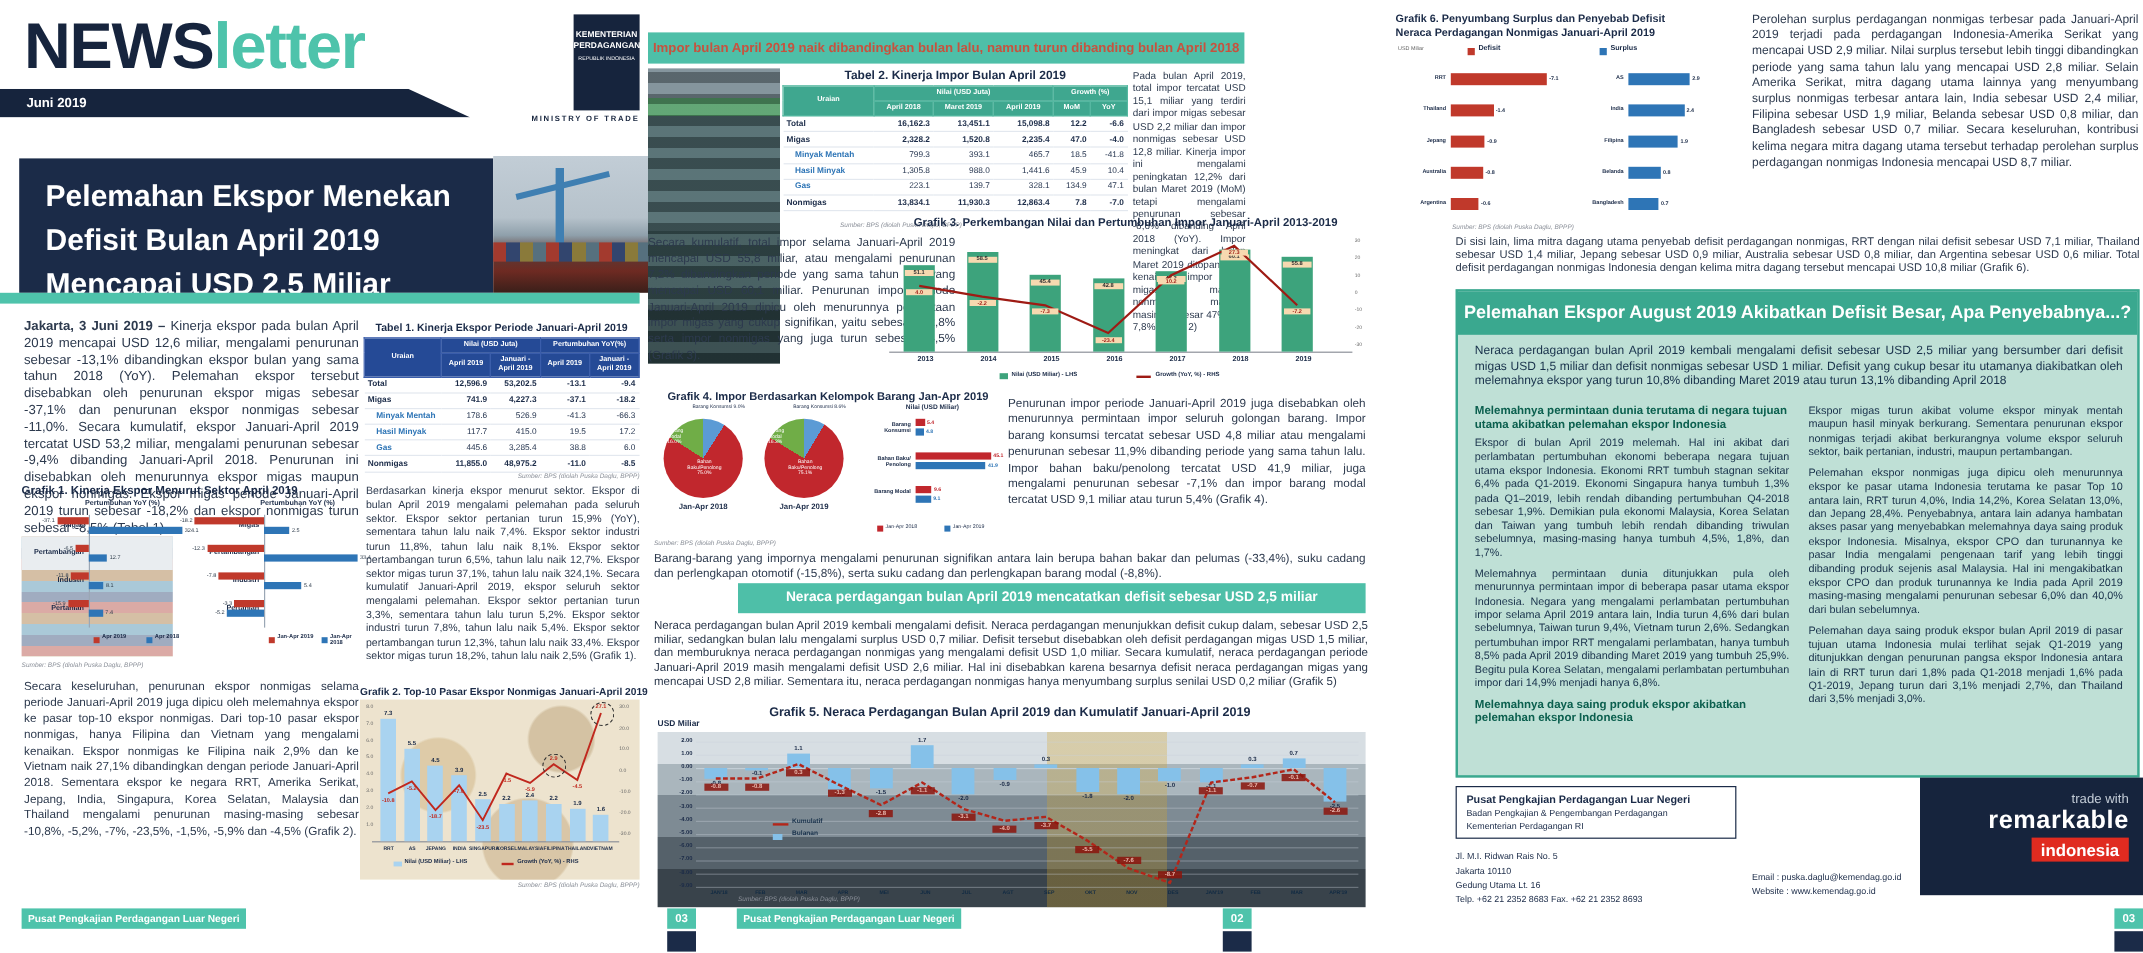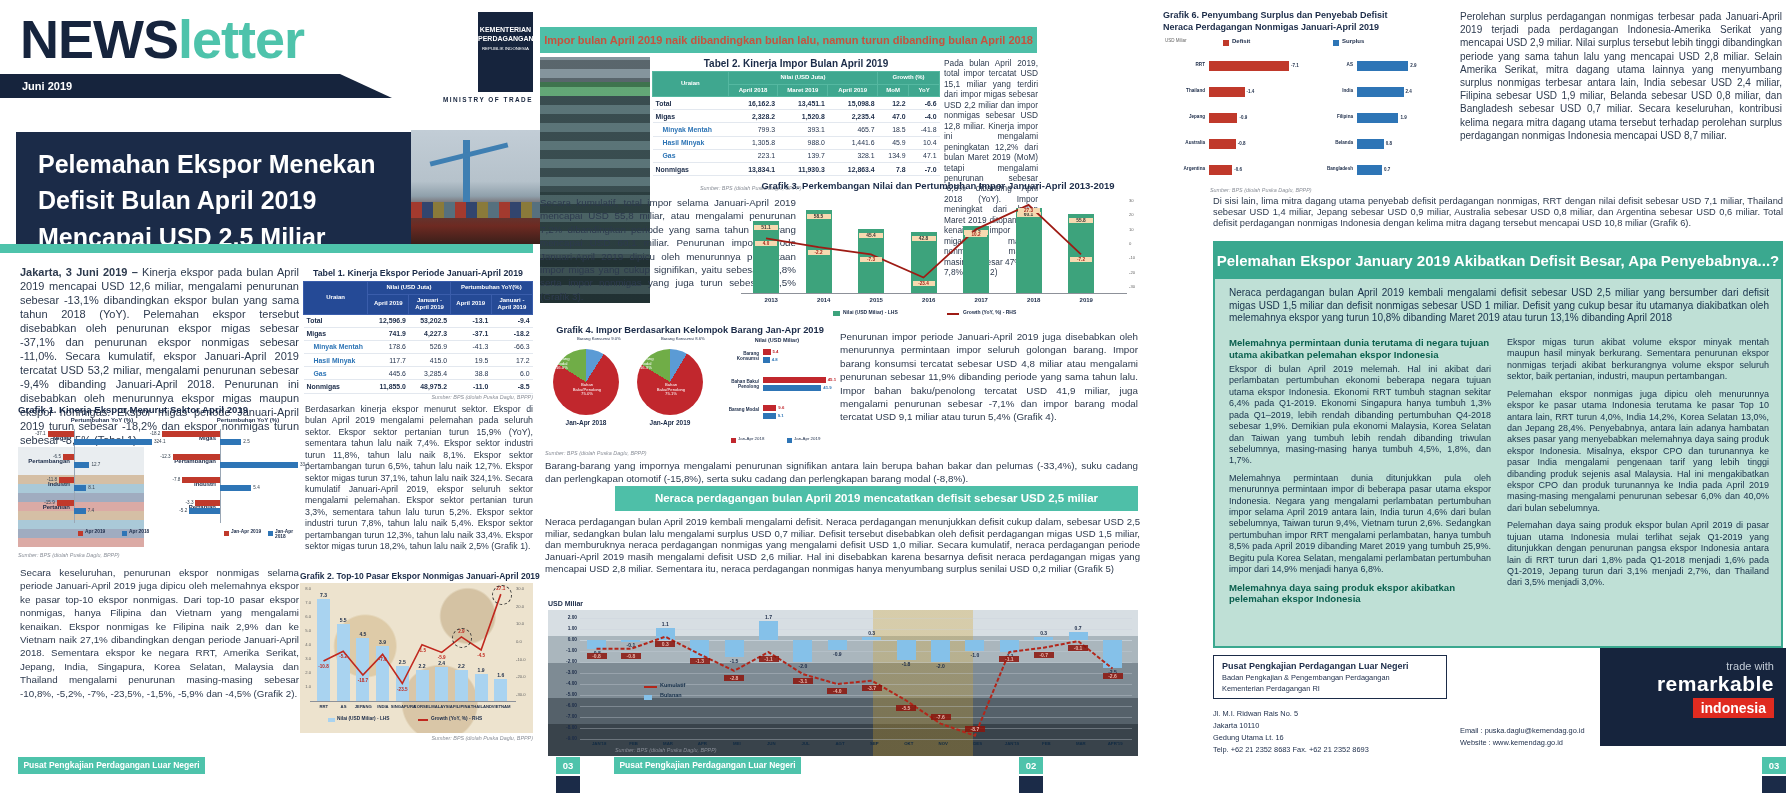--- a/index.html
+++ b/index.html
@@ -473,20 +473,21 @@
   <div class="abs src" style="left:545px;top:450px;width:200px;">Sumber: BPS (diolah Puska Daglu, BPPP)</div>
 
   <div class="abs par" style="left:840px;top:330px;width:298px;">Penurunan impor periode Januari-April 2019 juga disebabkan oleh menurunnya permintaan impor seluruh golongan barang. Impor barang konsumsi tercatat sebesar USD 4,8 miliar atau mengalami penurunan sebesar 11,9% dibanding periode yang sama tahun lalu. Impor bahan baku/penolong tercatat USD 41,9 miliar, juga mengalami penurunan sebesar -7,1% dan impor barang modal tercatat USD 9,1 miliar atau turun 5,4% (Grafik 4).</div>
   <div class="abs par" style="left:545px;top:459px;width:593px;">Barang-barang yang impornya mengalami penurunan signifikan antara lain berupa bahan bakar dan pelumas (-33,4%), suku cadang dan perlengkapan otomotif (-15,8%), serta suku cadang dan perlengkapan barang modal (-8,8%).</div>
 
   <div class="abs banner" style="left:615px;top:486px;width:523px;height:25px;">
     <span class="banner-white">Neraca perdagangan bulan April 2019 mencatatkan defisit sebesar USD 2,5 miliar</span>
   </div>
   <div class="abs par" style="left:545px;top:516px;width:595px;font-size:9.6px;line-height:1.22;">Neraca perdagangan bulan April 2019 kembali mengalami defisit. Neraca perdagangan menunjukkan defisit cukup dalam, sebesar USD 2,5 miliar, sedangkan bulan lalu mengalami surplus USD 0,7 miliar. Defisit tersebut disebabkan oleh defisit perdagangan migas USD 1,5 miliar, dan memburuknya neraca perdagangan nonmigas yang mengalami defisit USD 1,0 miliar. Secara kumulatif, neraca perdagangan periode Januari-April 2019 masih mengalami defisit USD 2,6 miliar. Hal ini disebabkan karena besarnya defisit neraca perdagangan migas yang mencapai USD 2,8 miliar. Sementara itu, neraca perdagangan nonmigas hanya menyumbang surplus senilai USD 0,2 miliar (Grafik 5)</div>
 
+  <div class="abs ct" style="left:545px;top:588px;width:593px;font-size:10.5px;">Grafik 5. Neraca Perdagangan Bulan April 2019 dan Kumulatif Januari-April 2019</div>
   <div class="abs" style="left:548px;top:600px;font-size:7px;font-weight:bold;color:#1b2b48;">USD Miliar</div>
   <div class="abs chart" id="g5" style="left:548px;top:610px;width:590px;height:146px;">
       <div class="g5bg"></div>
       <div style="position: absolute; left: 32px; top: 8px; width: 552px; height: 1px; background: rgba(200, 210, 218, 0.35);"></div>
       <div style="position: absolute; left: 2px; top: 5px; width: 27px; text-align: right; font-size: 4.8px; font-weight: bold; color: rgb(27, 43, 72);">2.00</div>
       <div style="position: absolute; left: 32px; top: 19px; width: 552px; height: 1px; background: rgba(200, 210, 218, 0.35);"></div>
       <div style="position: absolute; left: 2px; top: 16px; width: 27px; text-align: right; font-size: 4.8px; font-weight: bold; color: rgb(27, 43, 72);">1.00</div>
       <div style="position: absolute; left: 32px; top: 30px; width: 552px; height: 1px; background: rgba(200, 210, 218, 0.85);"></div>
       <div style="position: absolute; left: 2px; top: 27px; width: 27px; text-align: right; font-size: 4.8px; font-weight: bold; color: rgb(27, 43, 72);">0.00</div>
       <div style="position: absolute; left: 32px; top: 41px; width: 552px; height: 1px; background: rgba(200, 210, 218, 0.35);"></div>
@@ -625,21 +626,21 @@
       <div style="position: absolute; left: 150px; top: 128px; width: 40px; text-align: right; font-size: 4.6px; font-weight: bold; color: rgb(27, 43, 72);">Bangladesh</div>
       <div style="position: absolute; left: 194px; top: 127px; width: 25.1194px; height: 10px; background: rgb(46, 117, 182);"></div>
       <div style="position: absolute; left: 221.119px; top: 129px; font-size: 4.5px; font-weight: bold; color: rgb(27, 43, 72);">0.7</div>
     </div>
   <div class="abs src" style="left:1210px;top:187px;width:200px;">Sumber: BPS (diolah Puska Daglu, BPPP)</div>
 
   <div class="abs par" style="left:1460px;top:10px;width:322px;font-size:10px;line-height:1.32;">Perolehan surplus perdagangan nonmigas terbesar pada Januari-April 2019 terjadi pada perdagangan Indonesia-Amerika Serikat yang mencapai USD 2,9 miliar. Nilai surplus tersebut lebih tinggi dibandingkan periode yang sama tahun lalu yang mencapai USD 2,8 miliar. Selain Amerika Serikat, mitra dagang utama lainnya yang menyumbang surplus nonmigas terbesar antara lain, India sebesar USD 2,4 miliar, Filipina sebesar USD 1,9 miliar, Belanda sebesar USD 0,8 miliar, dan Bangladesh sebesar USD 0,7 miliar. Secara keseluruhan, kontribusi kelima negara mitra dagang utama tersebut terhadap perolehan surplus perdagangan nonmigas Indonesia mencapai USD 8,7 miliar.</div>
   <div class="abs par" style="left:1213px;top:196px;width:570px;font-size:9.3px;line-height:1.16;">Di sisi lain, lima mitra dagang utama penyebab defisit perdagangan nonmigas, RRT dengan nilai defisit sebesar USD 7,1 miliar, Thailand sebesar USD 1,4 miliar, Jepang sebesar USD 0,9 miliar, Australia sebesar USD 0,8 miliar, dan Argentina sebesar USD 0,6 miliar. Total defisit perdagangan nonmigas Indonesia dengan kelima mitra dagang tersebut mencapai USD 10,8 miliar (Grafik 6).</div>
 
   <div class="abs box3" style="left:1213px;top:241px;width:570px;height:407px;">
-    <div class="box3-head">Pelemahan Ekspor January 2019 Akibatkan Defisit Besar, Apa Penyebabnya...?</div>
+    <div class="box3-head">Pelemahan Ekspor August 2019 Akibatkan Defisit Besar, Apa Penyebabnya...?</div>
     <div class="box3-intro">Neraca perdagangan bulan April 2019 kembali mengalami defisit sebesar USD 2,5 miliar yang bersumber dari defisit migas USD 1,5 miliar dan defisit nonmigas sebesar USD 1 miliar. Defisit yang cukup besar itu utamanya diakibatkan oleh melemahnya ekspor yang turun 10,8% dibanding Maret 2019 atau turun 13,1% dibanding April 2018</div>
     <div class="box3-col" style="left:14px;">
       <div class="sub3">Melemahnya permintaan dunia terutama di negara tujuan utama akibatkan pelemahan ekspor Indonesia</div>
       <div class="par3">Ekspor di bulan April 2019 melemah. Hal ini akibat dari perlambatan pertumbuhan ekonomi beberapa negara tujuan utama ekspor Indonesia. Ekonomi RRT tumbuh stagnan sekitar 6,4% pada Q1-2019. Ekonomi Singapura hanya tumbuh 1,3% pada Q1–2019, lebih rendah dibanding pertumbuhan Q4-2018 sebesar 1,9%. Demikian pula ekonomi Malaysia, Korea Selatan dan Taiwan yang tumbuh lebih rendah dibanding triwulan sebelumnya, masing-masing hanya tumbuh 4,5%, 1,8%, dan 1,7%.</div>
       <div class="par3">Melemahnya permintaan dunia ditunjukkan pula oleh menurunnya permintaan impor di beberapa pasar utama ekspor Indonesia. Negara yang mengalami perlambatan pertumbuhan impor selama April 2019 antara lain, India turun 4,6% dari bulan sebelumnya, Taiwan turun 9,4%, Vietnam turun 2,6%. Sedangkan pertumbuhan impor RRT mengalami perlambatan, hanya tumbuh 8,5% pada April 2019 dibanding Maret 2019 yang tumbuh 25,9%. Begitu pula Korea Selatan, mengalami perlambatan pertumbuhan impor dari 14,9% menjadi hanya 6,8%.</div>
       <div class="sub3">Melemahnya daya saing produk ekspor akibatkan pelemahan ekspor Indonesia</div>
     </div>
     <div class="box3-col" style="left:292px;">
       <div class="par3">Ekspor migas turun akibat volume ekspor minyak mentah maupun hasil minyak berkurang. Sementara penurunan ekspor nonmigas terjadi akibat berkurangnya volume ekspor seluruh sektor, baik pertanian, industri, maupun pertambangan.</div>
       <div class="par3">Pelemahan ekspor nonmigas juga dipicu oleh menurunnya ekspor ke pasar utama Indonesia terutama ke pasar Top 10 antara lain, RRT turun 4,0%, India 14,2%, Korea Selatan 13,0%, dan Jepang 28,4%. Penyebabnya, antara lain adanya hambatan akses pasar yang menyebabkan melemahnya daya saing produk ekspor Indonesia. Misalnya, ekspor CPO dan turunannya ke pasar India mengalami pengenaan tarif yang lebih tinggi dibanding produk sejenis asal Malaysia. Hal ini mengakibatkan ekspor CPO dan produk turunannya ke India pada April 2019 masing-masing mengalami penurunan sebesar 6,0% dan 40,0% dari bulan sebelumnya.</div>

